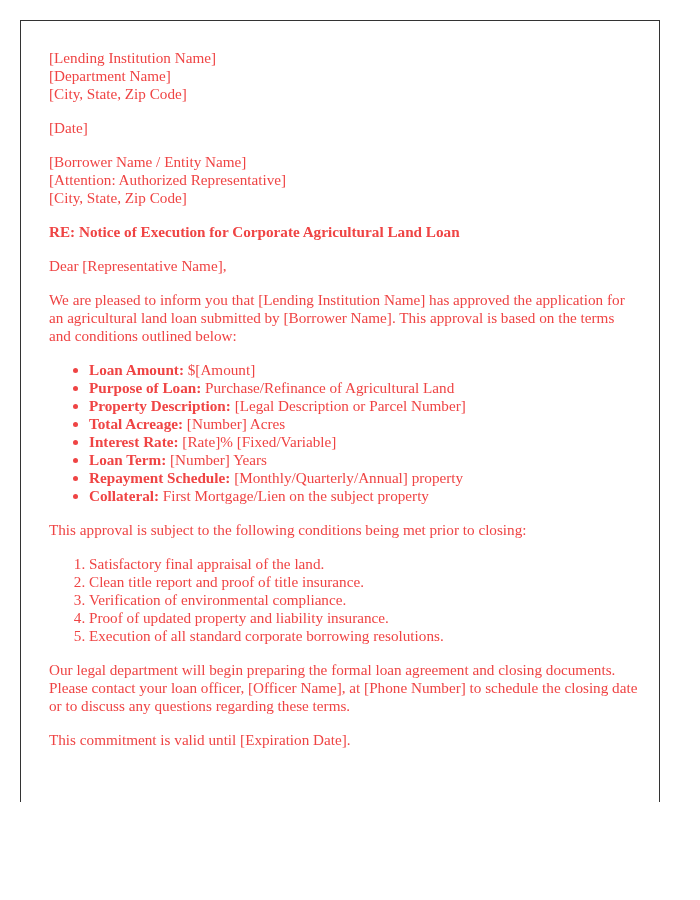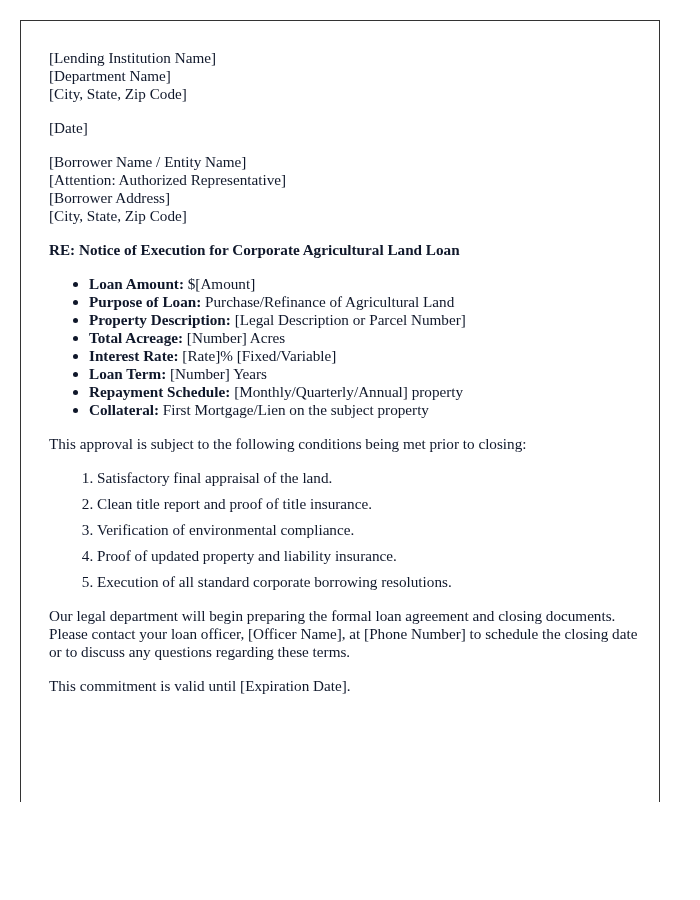--- a/index.html
+++ b/index.html
@@ -23,65 +23,66 @@
       overflow: hidden;
     }
     .content {
       position: absolute;
       left: 28px;
       top: 28px;
       width: 590px;
       font-family: "Liberation Serif", "DejaVu Serif", serif;
       font-size: 15.2px;
       line-height: 18px;
-      color: #0f172a;
+      color: #ef4444;
     }
     .block { margin: 0 0 16px 0; }
     .line { display: block; white-space: nowrap; }
     .re { font-weight: bold; }
     p { margin: 0 0 16px 0; }
     ul.terms {
       margin: 8px 0 16px 0;
       padding-left: 40px;
       list-style: disc;
     }
     ul.terms li { margin: 0; }
     ul.terms li .k { font-weight: bold; }
     ol.conditions {
       margin: 0 0 16px 0;
       padding-left: 40px;
     }
-    ol.conditions li { margin: 8px; }
+    ol.conditions li { margin: 0; }
   </style>
 </head>
 <body>
 
 <div class="page">
   <div class="content">
 
     <div class="block">
       <span class="line">[Lending Institution Name]</span>
       <span class="line">[Department Name]</span>
       <span class="line">[City, State, Zip Code]</span>
     </div>
 
     <div class="block">
       <span class="line">[Date]</span>
     </div>
 
     <div class="block">
       <span class="line">[Borrower Name / Entity Name]</span>
       <span class="line">[Attention: Authorized Representative]</span>
-      <span class="line">[Borrower Address]</span>
       <span class="line">[City, State, Zip Code]</span>
     </div>
 
     <p class="re">RE: Notice of Execution for Corporate Agricultural Land Loan</p>
 
+    <p>Dear [Representative Name],</p>
 
+    <p>We are pleased to inform you that [Lending Institution Name] has approved the application for an agricultural land loan submitted by [Borrower Name]. This approval is based on the terms and conditions outlined below:</p>
 
     <ul class="terms">
       <li><span class="k">Loan Amount:</span><span> $[Amount]</span></li>
       <li><span class="k">Purpose of Loan:</span><span> Purchase/Refinance of Agricultural Land</span></li>
       <li><span class="k">Property Description:</span><span> [Legal Description or Parcel Number]</span></li>
       <li><span class="k">Total Acreage:</span><span> [Number] Acres</span></li>
       <li><span class="k">Interest Rate:</span><span> [Rate]% [Fixed/Variable]</span></li>
       <li><span class="k">Loan Term:</span><span> [Number] Years</span></li>
       <li><span class="k">Repayment Schedule:</span><span> [Monthly/Quarterly/Annual] property</span></li>
       <li><span class="k">Collateral:</span><span> First Mortgage/Lien on the subject property</span></li>

